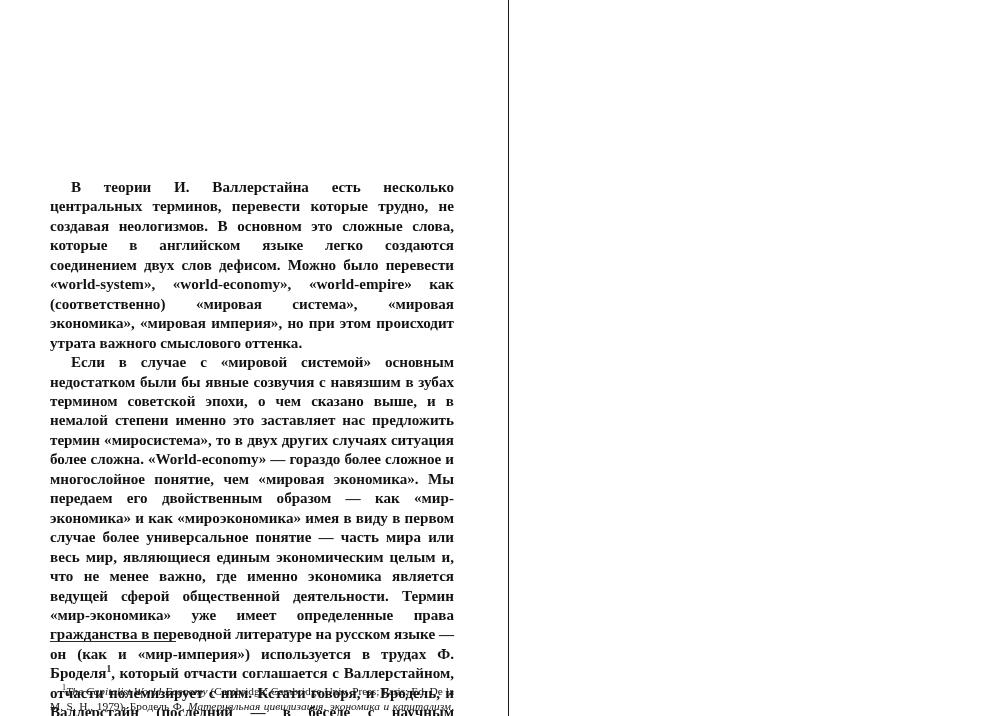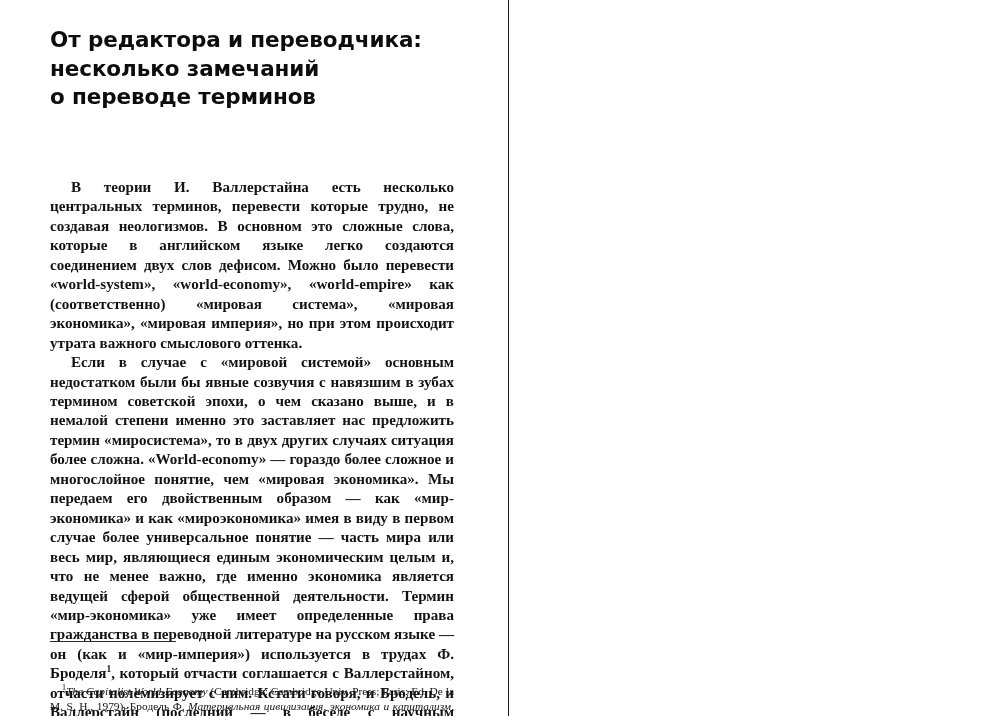--- a/index.html
+++ b/index.html
@@ -107,25 +107,20 @@
     line-height: 0;
   }
 </style>
 </head>
 <body>
 
 <div class="spread">
 
   <div class="page page-left">
 
-    <div class="chapter-title">
-      <span class="tl">От редактора и переводчика:</span>
-      <span class="tl">несколько замечаний</span>
-      <span class="tl">о переводе терминов</span>
-    </div>
 
     <div class="left-body">
       <p>В теории И. Валлерстайна есть несколько центральных терминов, перевести которые трудно, не создавая неологизмов. В основном это сложные слова, которые в английском языке легко создаются соединением двух слов дефисом. Можно было перевести «world-system», «world-economy», «world-empire» как (соответственно) «мировая система», «мировая экономика», «мировая империя», но при этом происходит утрата важного смыслового оттенка.</p>
       <p><span>Если в случае с «мировой системой» основным недостатком были бы явные созвучия с навязшим в зубах термином советской эпохи, о чем сказано выше, и в немалой степени именно это заставляет нас предложить термин «миросистема», то в двух других случаях ситуация более сложна. «World-economy» — гораздо более сложное и многослойное понятие, чем «мировая экономика». Мы передаем его двойственным образом — как «мир-экономика» и как «мироэкономика» имея в виду в первом случае более универсальное понятие — часть мира или весь мир, являющиеся единым экономическим целым и, что не менее важно, где именно экономика является ведущей сферой общественной деятельности. Термин «мир-экономика» уже имеет определенные права гражданства в переводной литературе на русском языке — он (как и «мир-империя») используется в трудах Ф. Броделя</span><span class="sup">1</span><span>, который отчасти соглашается с Валлерстайном, отчасти полемизирует с ним. Кстати говоря, и Бродель, и Валлерстайн (последний — в беседе с научным редактором) прямо отсылают к немецкому «Weltwirtschaft» как матрице, на которой рожден термин «мир-экономика». «Мироэкономика» — это «мир-экономика», распростра-</span></p>
     </div>
 
     <div class="footnote-rule"></div>
 
     <div class="footnote">
       <p><span class="fn-marker">1</span><span><i>The Capitalist World-Economy</i><span> (Cambridge: Cambridge Univ. Press; Paris: Ed. De la M. S. H., 1979). Бродель Ф. </span><i>Материальная цивилизация, экономика и капитализм, XV–XVIII вв. Т. III: Время мира.</i><span> М.: Прогресс, 1992, с. 14 и сл., 48–49; Он же. </span><i>Динамика капитализма.</i><span> Смоленск: Полиграмма, 1993, с. 85 и сл.</span></span></p>

